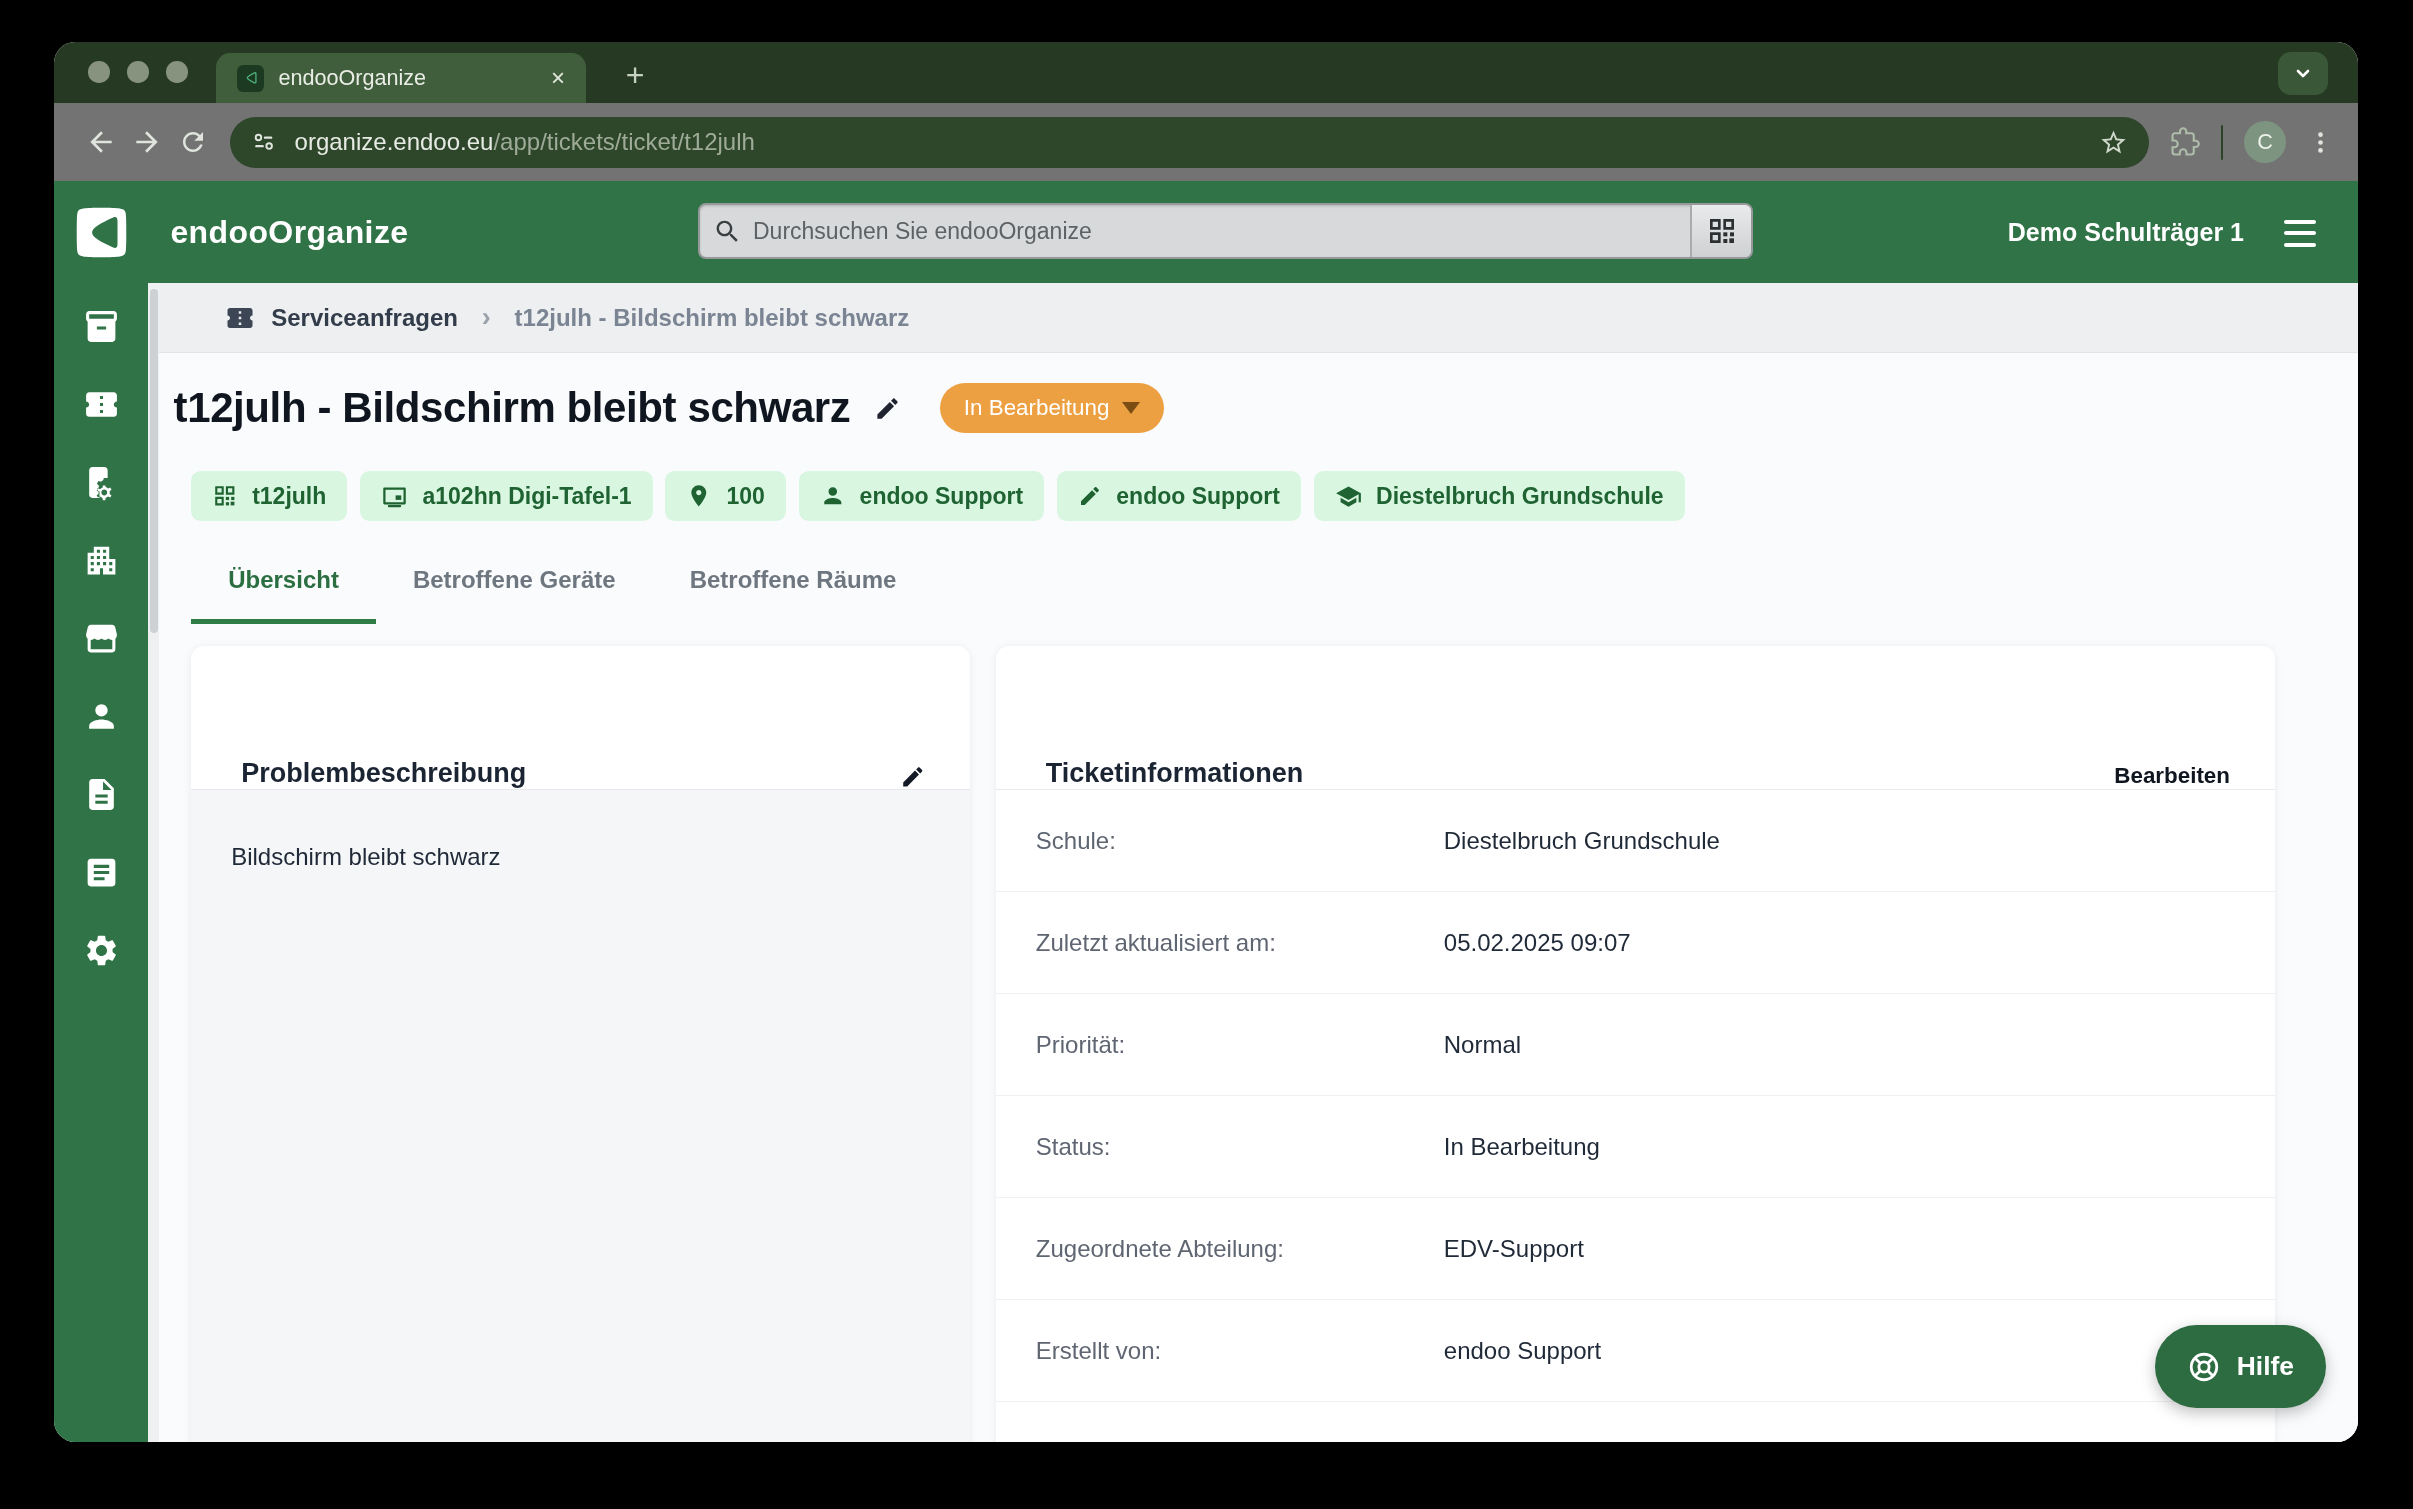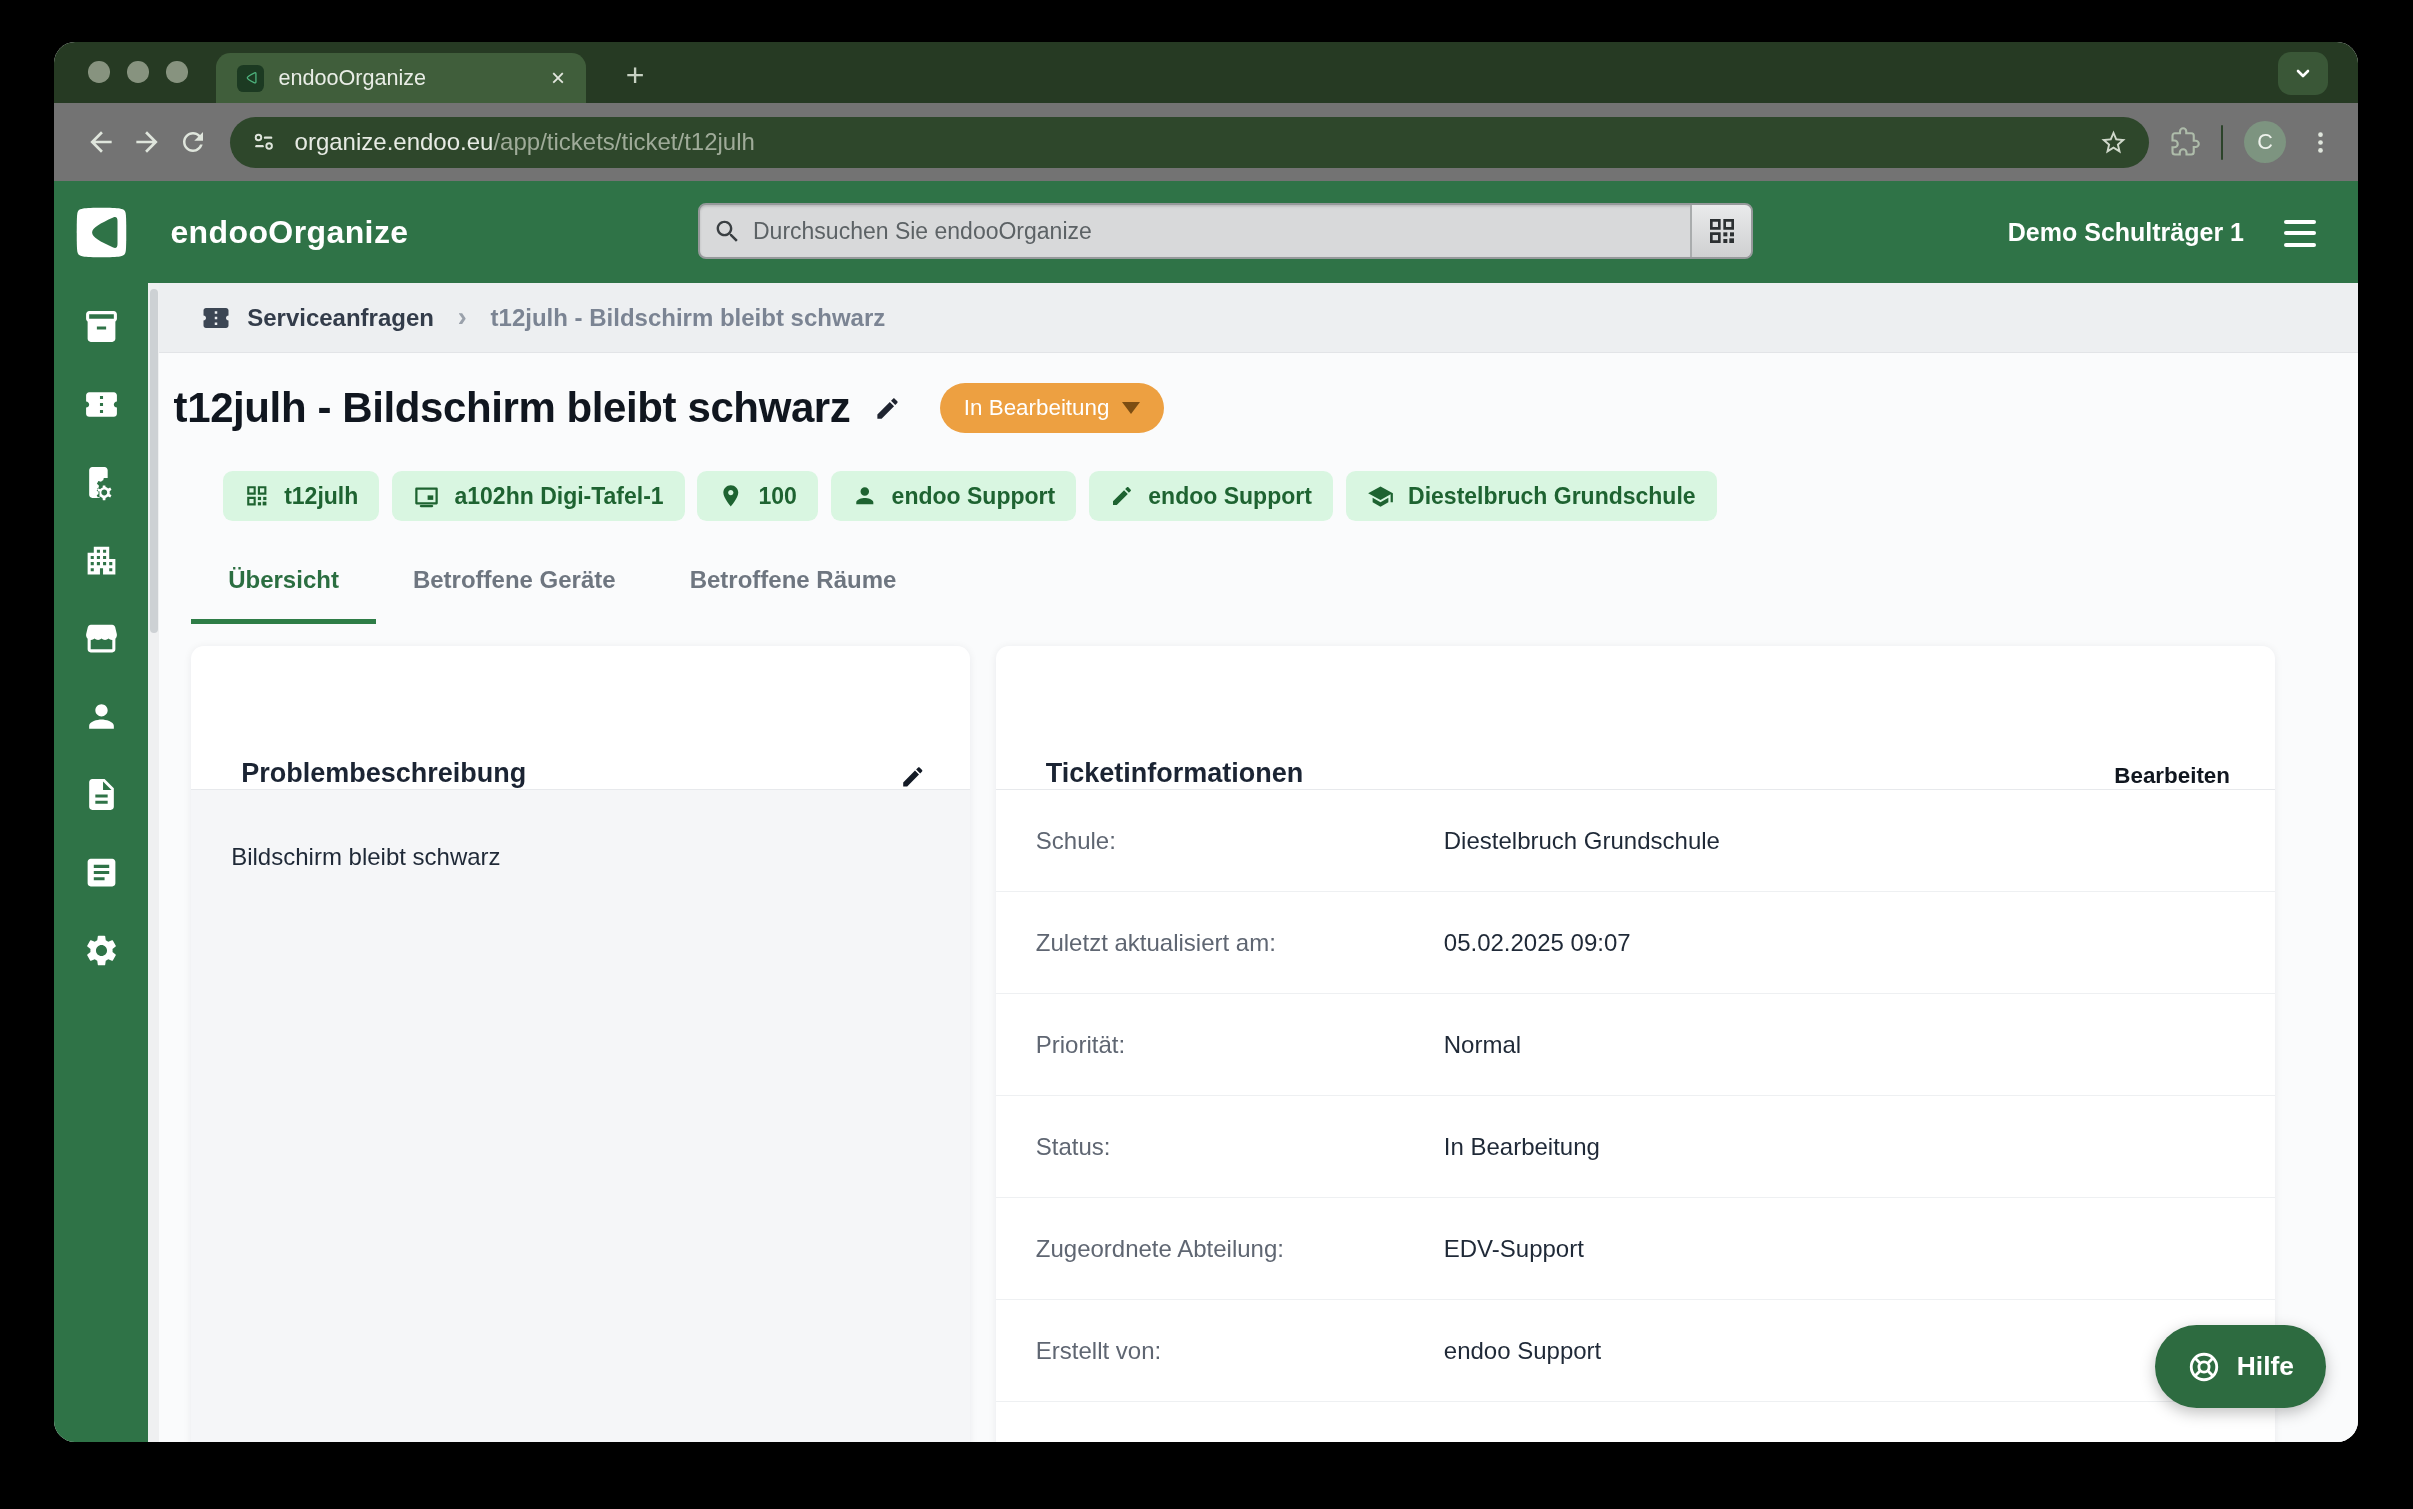--- a/index.html
+++ b/index.html
@@ -41,34 +41,34 @@
   .hamburger span { width:32px; height:4px; border-radius:2.4px; background:#fff; }
 
   
   .app-body { display:flex; height:1160px; }
   .side-nav { width:94px; background:#2f7347; display:flex; flex-direction:column; align-items:center; padding-top:24px; gap:40px; flex:none; }
   .side-nav .nav-item { width:38px; height:38px; display:flex; align-items:center; justify-content:center; }
   .scroll-strip { width:11.2px; background:#eff0f1; position:relative; flex:none; }
   .scroll-thumb { position:absolute; top:6.4px; left:1.6px; width:8px; height:344px; border-radius:4.8px; background:#cdd1d4; }
   .main { flex:1; background:#fafbfc; position:relative; min-width:0; }
 
-  .breadcrumb-bar { height:70px; background:#edeff1; border-bottom:1.6px solid #e2e4e7; display:flex; align-items:center; padding-left:42px; gap:19px; }
+  .breadcrumb-bar { height:70px; background:#edeff1; border-bottom:1.6px solid #e2e4e7; display:flex; align-items:center; padding-left:66px; gap:19px; }
   .crumb-root { display:flex; align-items:center; gap:16px; font-size:24px; font-weight:bold; color:#333c4a; }
   .crumb-sep { color:#9aa1ab; font-size:27px; font-weight:bold; margin:0 4.8px; }
   .crumb-current { font-size:24px; font-weight:600; color:#7b8493; }
 
   .page-pad { padding:30px 0 0 32px; }
   .title-row { display:flex; align-items:center; gap:24px; margin-left:-17.6px; }
   .page-title { font-size:42px; font-weight:bold; color:#10161f; letter-spacing:-0.4px; }
   .edit-pencil { flex:none; }
   .status-badge { margin-left:14.4px; height:50px; border-radius:25px; background:#eda041; display:flex; align-items:center; gap:12.8px; padding:0 24px; }
   .status-badge .lbl { color:#fff; font-size:22.4px; }
   .caret-down { width:0; height:0; border-left:9.6px solid transparent; border-right:9.6px solid transparent; border-top:12px solid #7c4d12; }
 
-  .tags-row { display:flex; gap:12.8px; margin-top:38px;margin-left:32px; }
+  .tags-row { display:flex; gap:12.8px; margin-top:38px; }
   .tag { height:50px; background:#d9f6e1; border-radius:9.6px; display:flex; align-items:center; gap:14.4px; padding:0 21px; }
   .tag .t-lbl { color:#1e6331; font-size:23px; font-weight:600; }
 
   .tabs-row { display:flex; margin-top:45px; }
   .tab-item { position:relative; height:58px; padding:0 37px; display:flex; align-items:flex-start; font-size:24px; font-weight:600; color:#6e7680; }
   .tab-item.active { color:#2b6e41; }
   .tab-item.active::after { content:""; position:absolute; left:0; right:0; bottom:0; height:4.8px; background:#2e7d47; }
 
   .cards { display:flex; gap:25.6px; margin-top:22.4px; padding-right:83px; height:880px; }
   .card { background:#fff; border-radius:12.8px; box-shadow:0 1.6px 8px rgba(20,30,40,0.07); overflow:hidden; display:flex; flex-direction:column; }

